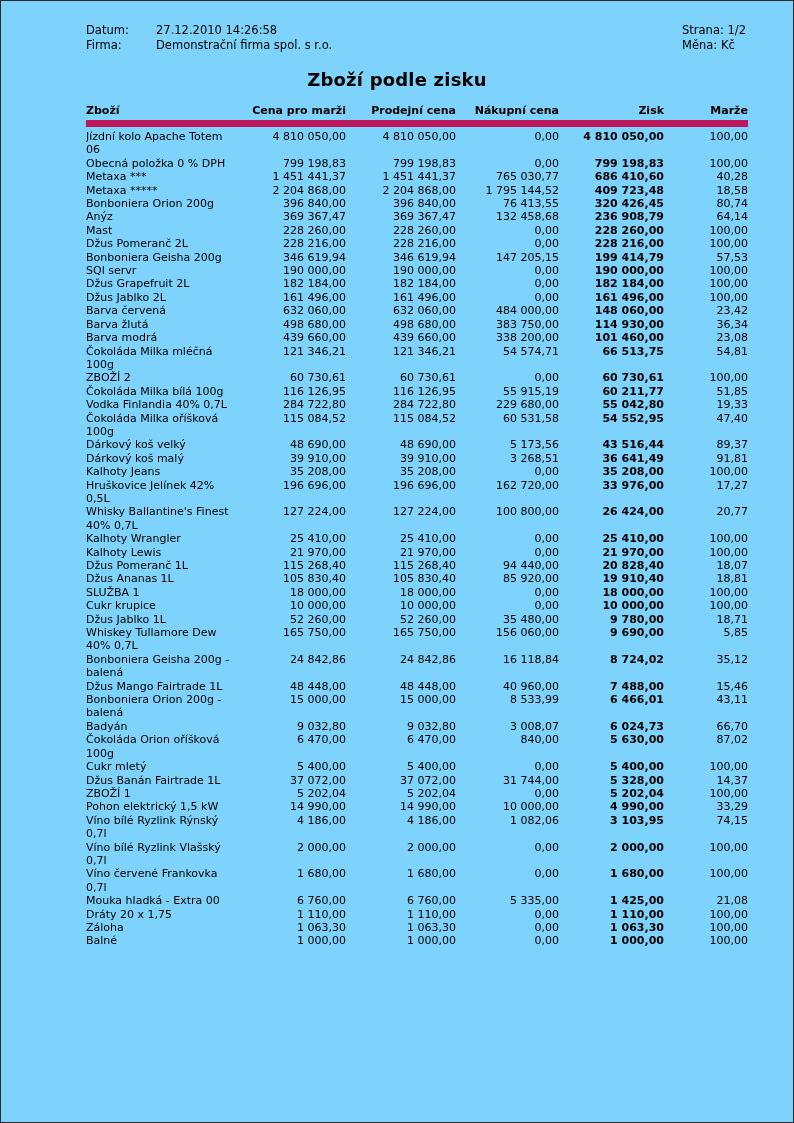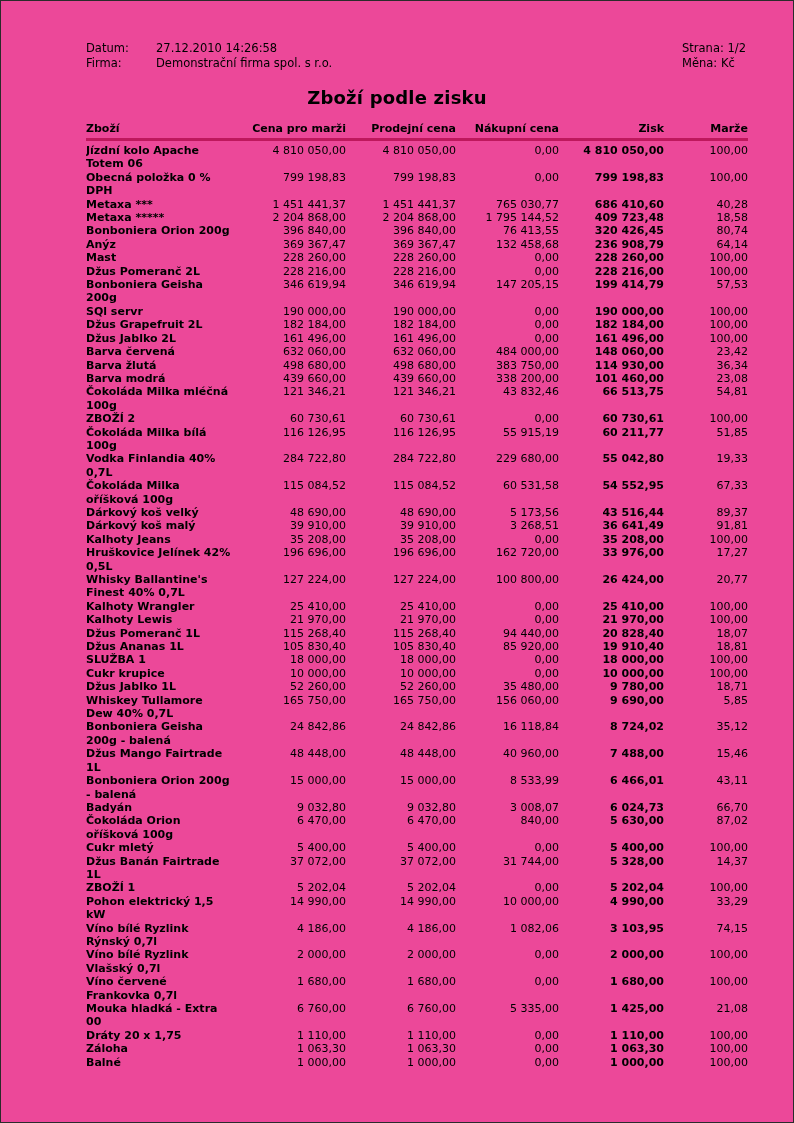--- a/index.html
+++ b/index.html
@@ -1,20 +1,20 @@
 <!DOCTYPE html>
 <html><head>
 <meta charset="utf-8">
 <style>
   html, body { margin: 0; padding: 0; background: #ffffff; }
   body { font-family: "DejaVu Sans", "Liberation Sans", sans-serif; color: #000; }
   .page {
     width: 794px; height: 1123px; box-sizing: border-box;
-    border: 1px solid #2b2b2b; background: #ec4899;
-    padding-top: 40px; overflow: hidden; position: relative;
+    border: 1px solid #2b2b2b; background: #7dd3fc;
+    padding-top: 22px; overflow: hidden; position: relative;
   }
   .meta {
     display: flex; justify-content: space-between;
     margin: 0 47px 0 85px; font-size: 11.5px; line-height: 15px;
   }
   .meta-left .meta-row { display: flex; }
   .meta-label { width: 70px; }
   .meta-right { text-align: left; }
   .title {
     text-align: center; font-size: 18px; font-weight: bold;
@@ -25,28 +25,28 @@
     width: 662px; margin-left: 85px; font-size: 11px;
   }
   table.report col.c-name  { width: 145px; }
   table.report col.c-marzi { width: 115px; }
   table.report col.c-prod  { width: 110px; }
   table.report col.c-nakup { width: 103px; }
   table.report col.c-zisk  { width: 105px; }
   table.report col.c-marze { width: 84px; }
   table.report th {
     font-size: 11px; font-weight: bold; text-align: left;
-    border-bottom: 3px solid #be185d; padding: 0 0 3px 0; vertical-align: bottom;
+    border-bottom: 7px solid #be185d; padding: 0 0 3px 0; vertical-align: bottom;
   }
   table.report th.num { text-align: right; white-space: nowrap; }
   table.report td {
     padding: 0; vertical-align: top; line-height: 13.4px;
   }
   table.report tbody tr:first-child td { padding-top: 3px; }
-  table.report td.name { font-weight: bold; overflow: hidden; }
+  table.report td.name { font-weight: normal; overflow: hidden; }
   table.report td.num { text-align: right; white-space: nowrap; }
   table.report td.bold { font-weight: bold; }
 </style>
 </head>
 <body>
 
 <div class="page">
 
   <div class="meta">
     <div class="meta-left">
@@ -204,21 +204,21 @@
           <td class="num">439 660,00</td>
           <td class="num">439 660,00</td>
           <td class="num">338 200,00</td>
           <td class="num bold">101 460,00</td>
           <td class="num">23,08</td>
         </tr>
         <tr>
           <td class="name">Čokoláda Milka mléčná 100g</td>
           <td class="num">121 346,21</td>
           <td class="num">121 346,21</td>
-          <td class="num">43 832,46</td>
+          <td class="num">54 574,71</td>
           <td class="num bold">66 513,75</td>
           <td class="num">54,81</td>
         </tr>
         <tr>
           <td class="name">ZBOŽÍ 2</td>
           <td class="num">60 730,61</td>
           <td class="num">60 730,61</td>
           <td class="num">0,00</td>
           <td class="num bold">60 730,61</td>
           <td class="num">100,00</td>
@@ -238,21 +238,21 @@
           <td class="num">229 680,00</td>
           <td class="num bold">55 042,80</td>
           <td class="num">19,33</td>
         </tr>
         <tr>
           <td class="name">Čokoláda Milka oříšková 100g</td>
           <td class="num">115 084,52</td>
           <td class="num">115 084,52</td>
           <td class="num">60 531,58</td>
           <td class="num bold">54 552,95</td>
-          <td class="num">67,33</td>
+          <td class="num">47,40</td>
         </tr>
         <tr>
           <td class="name">Dárkový koš velký</td>
           <td class="num">48 690,00</td>
           <td class="num">48 690,00</td>
           <td class="num">5 173,56</td>
           <td class="num bold">43 516,44</td>
           <td class="num">89,37</td>
         </tr>
         <tr>

